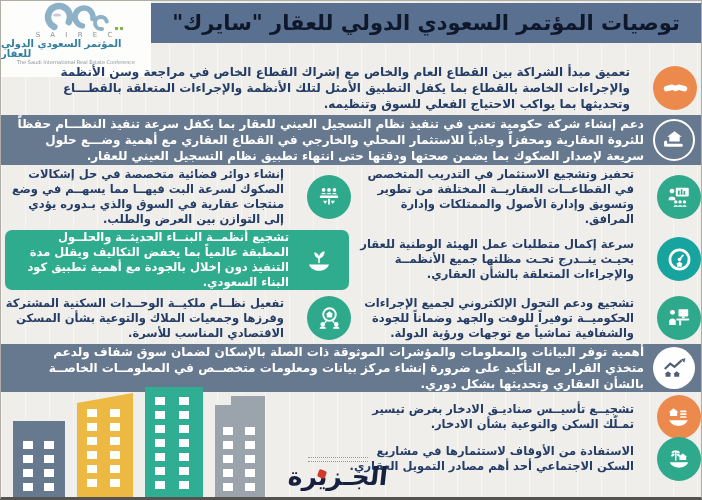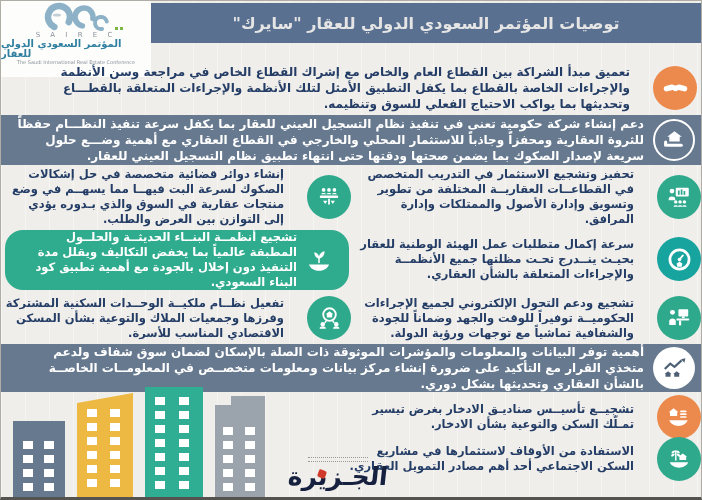--- a/index.html
+++ b/index.html
@@ -3,42 +3,42 @@
 <meta charset="utf-8">
 <style>
   html,body{margin:0;padding:0;background:#d8d5cf;}
   body{font-family:"DejaVu Sans",sans-serif;}
   .page{position:relative;width:702px;height:500px;margin:0 auto;background:#f0eeea;
         background-image:repeating-linear-gradient(90deg,rgba(255,255,255,.4) 0 1px,rgba(0,0,0,0) 1px 24px);
         overflow:hidden;border:1px solid #b0aca6;border-bottom:3px solid #55534f;box-sizing:border-box;direction:rtl;}
   
   .header{position:absolute;left:150px;top:2px;width:550px;height:40px;background:#5a7090;
           display:flex;align-items:center;justify-content:center;}
-  .header .title{color:#e5e5e5;font-weight:bold;font-size:16px;}
+  .header .title{color:#0f172a;font-weight:bold;font-size:21px;}
   .logo-box{position:absolute;left:0;top:0;width:150px;height:76px;background:#fdfdfc;
             display:flex;flex-direction:column;align-items:center;justify-content:flex-start;direction:ltr;}
   .sairec-word{font-size:7px;letter-spacing:4px;color:#8a9099;margin-top:-4px;}
   .logo-ar{font-size:10px;font-weight:bold;color:#2f7fa0;line-height:10px;}
   .logo-en{font-size:5px;color:#8a9099;line-height:7px;}
   .greendots{position:absolute;right:28px;top:26px;display:flex;gap:2px;}
   .greendots i{width:3px;height:3px;background:#7ab648;display:block;}
   
   .item{position:absolute;display:flex;align-items:center;gap:23px;}
   .circle{flex:0 0 auto;width:44px;height:44px;border-radius:50%;display:flex;align-items:center;justify-content:center;}
   .orange{background:#ec8a4d;}
   .green{background:#2ea98c;}
   .teal{background:#18a49e;}
   .outlined{background:transparent;border:2.5px solid #fff;box-sizing:border-box;}
   .whitec{background:#fff;}
   .txt{color:#243d66;font-weight:bold;font-size:12px;line-height:16px;text-align:right;}
   .coltxt{font-size:11.5px;line-height:15px;}
   .band{position:absolute;left:0;width:702px;background:#67798f;display:flex;align-items:center;gap:9px;
         padding:8px 8px;box-sizing:border-box;}
   .band .txt{color:#fff;}
-  .greenbox{position:absolute;background:#2fab8e;border-radius:18px;display:flex;align-items:center;
+  .greenbox{position:absolute;background:#2fab8e;border-radius:7px;display:flex;align-items:center;gap:8px;
             padding:4px 8px;box-sizing:border-box;}
   .greenbox .txt{color:#fff;}
   
   .city{position:absolute;left:12px;top:386px;width:268px;height:112px;display:flex;align-items:flex-end;gap:12px;direction:ltr;}
   .bld{position:relative;overflow:hidden;}
   .b1{width:52px;height:78px;background:#66798f;}
   .b1cap{position:absolute;left:18px;top:377px;width:38px;height:10px;background:#66798f;}
   .b2{width:56px;height:106px;background:#edb943;clip-path:polygon(0 10px,100% 0,100% 100%,0 100%);}
   .b3{width:58px;height:112px;background:#2fae93;}
   .b4{width:50px;height:94px;background:#9ba4ad;}

